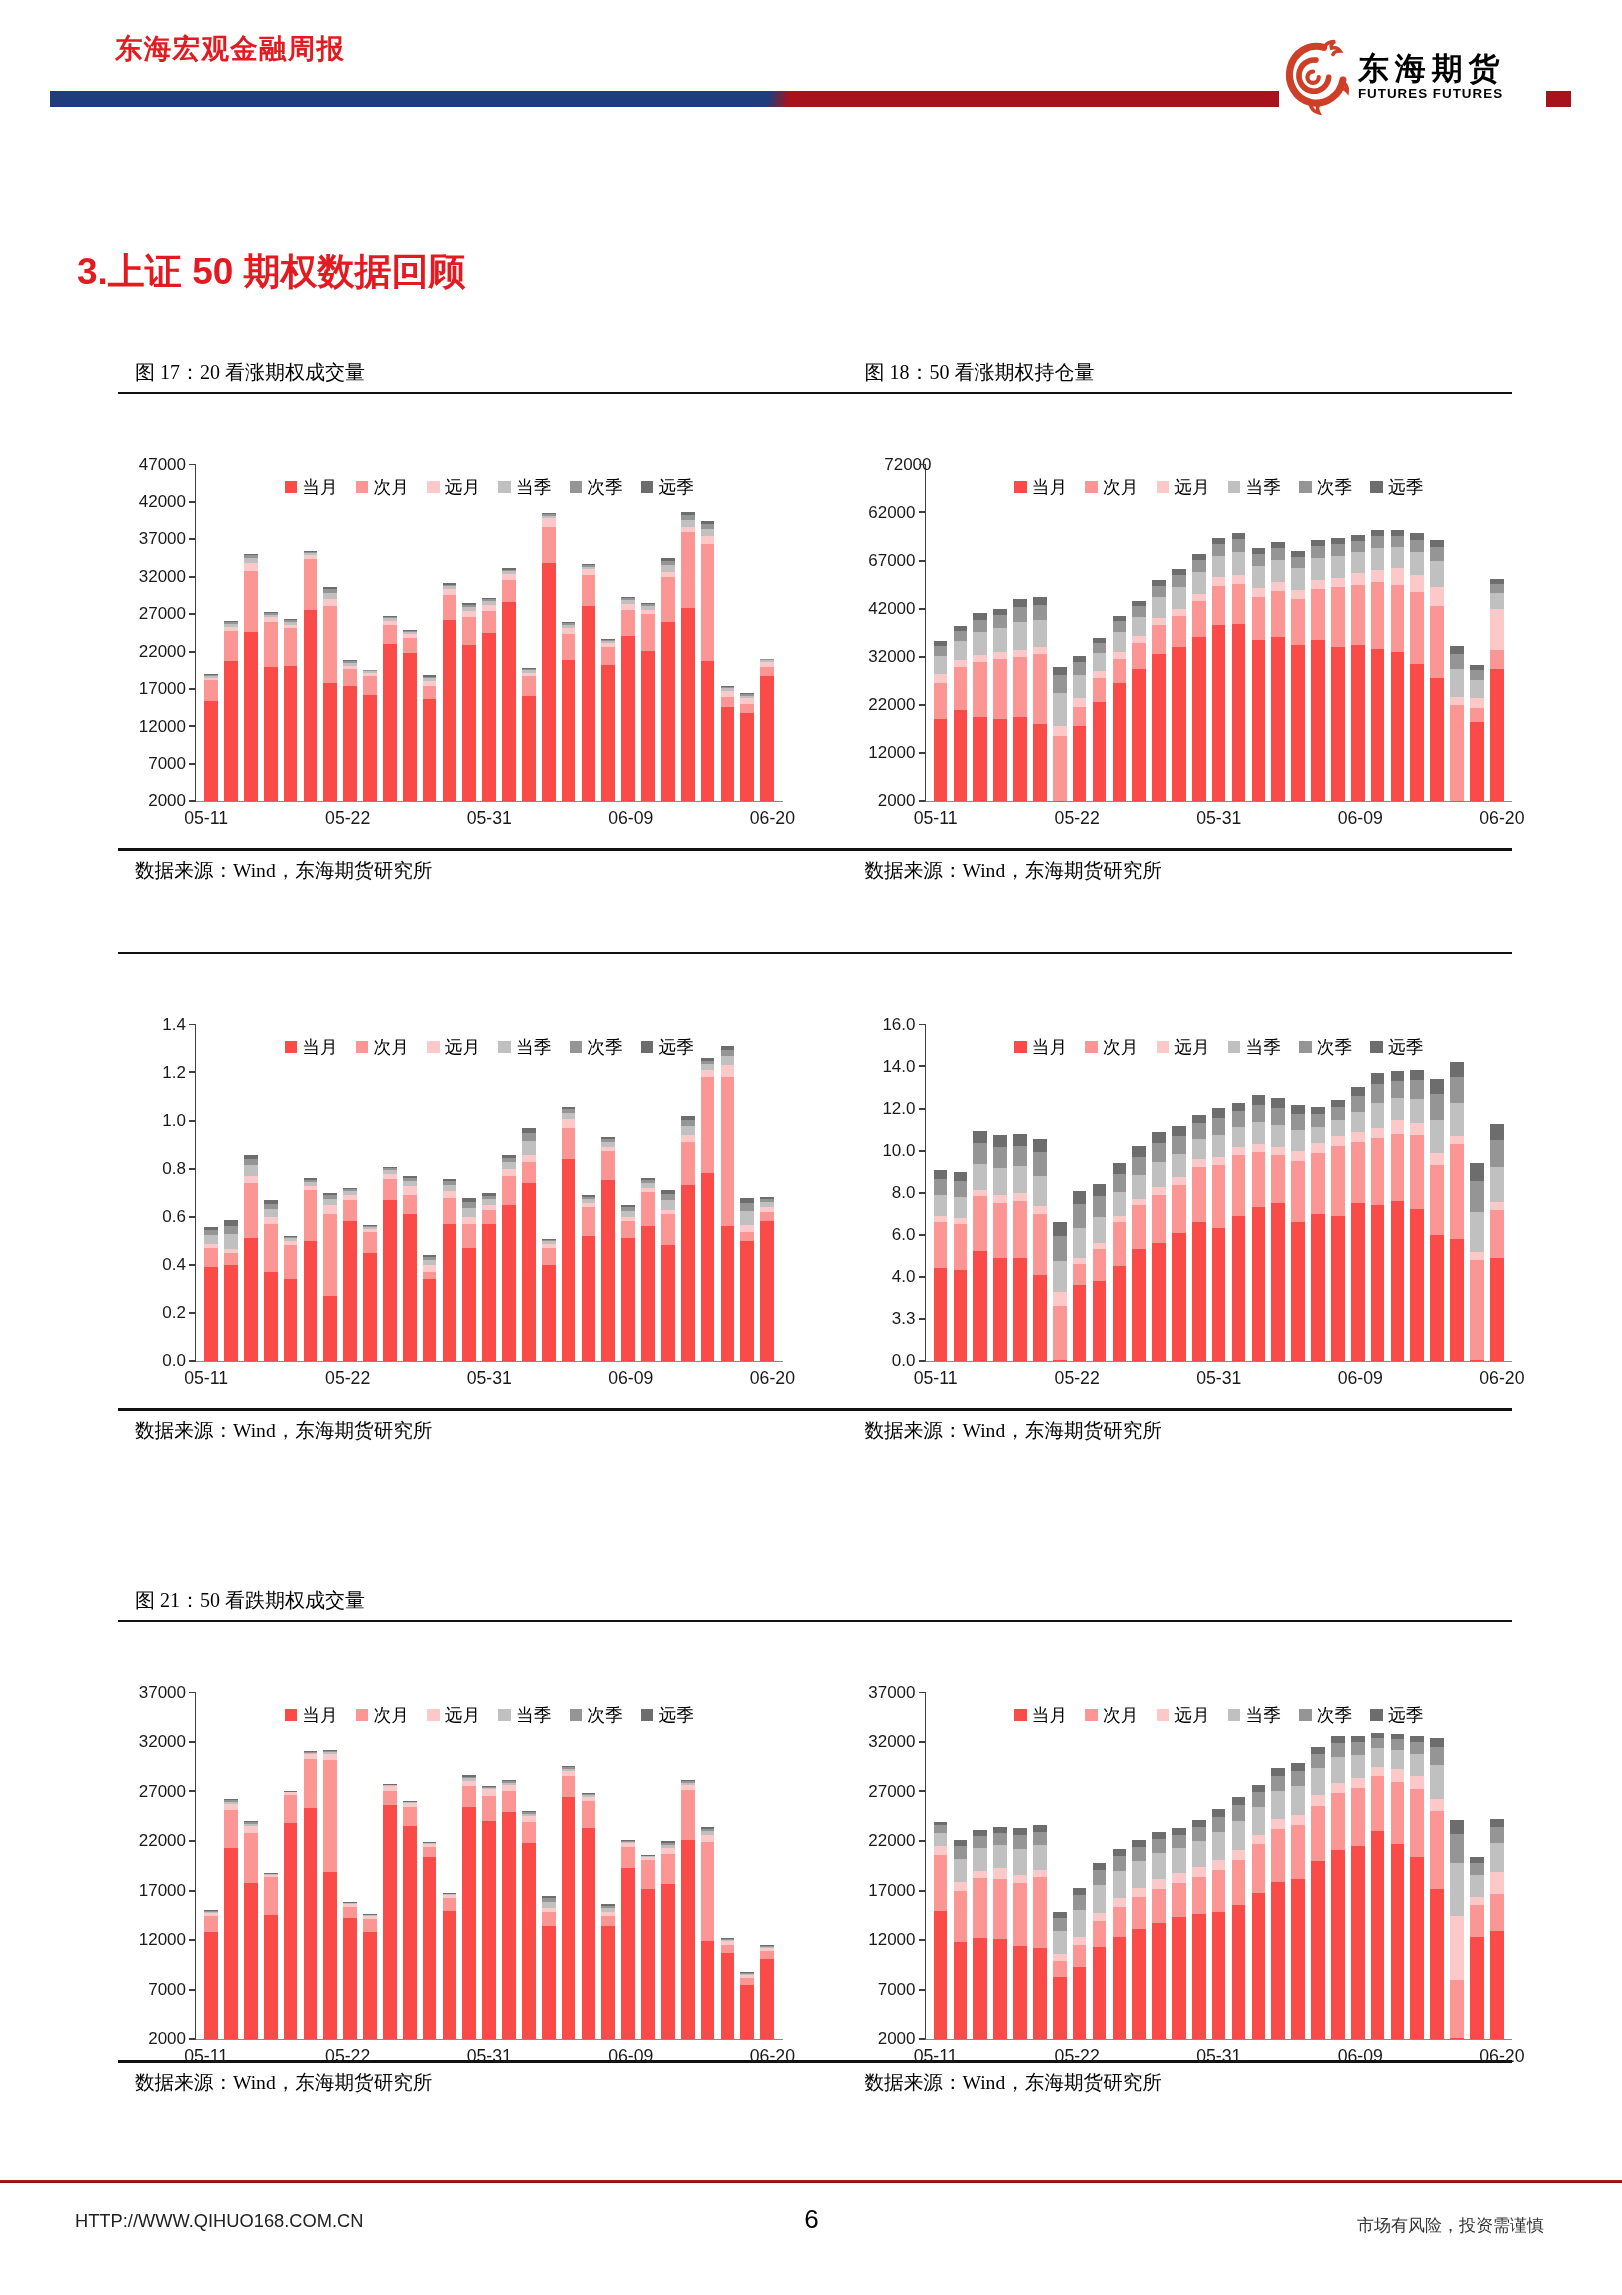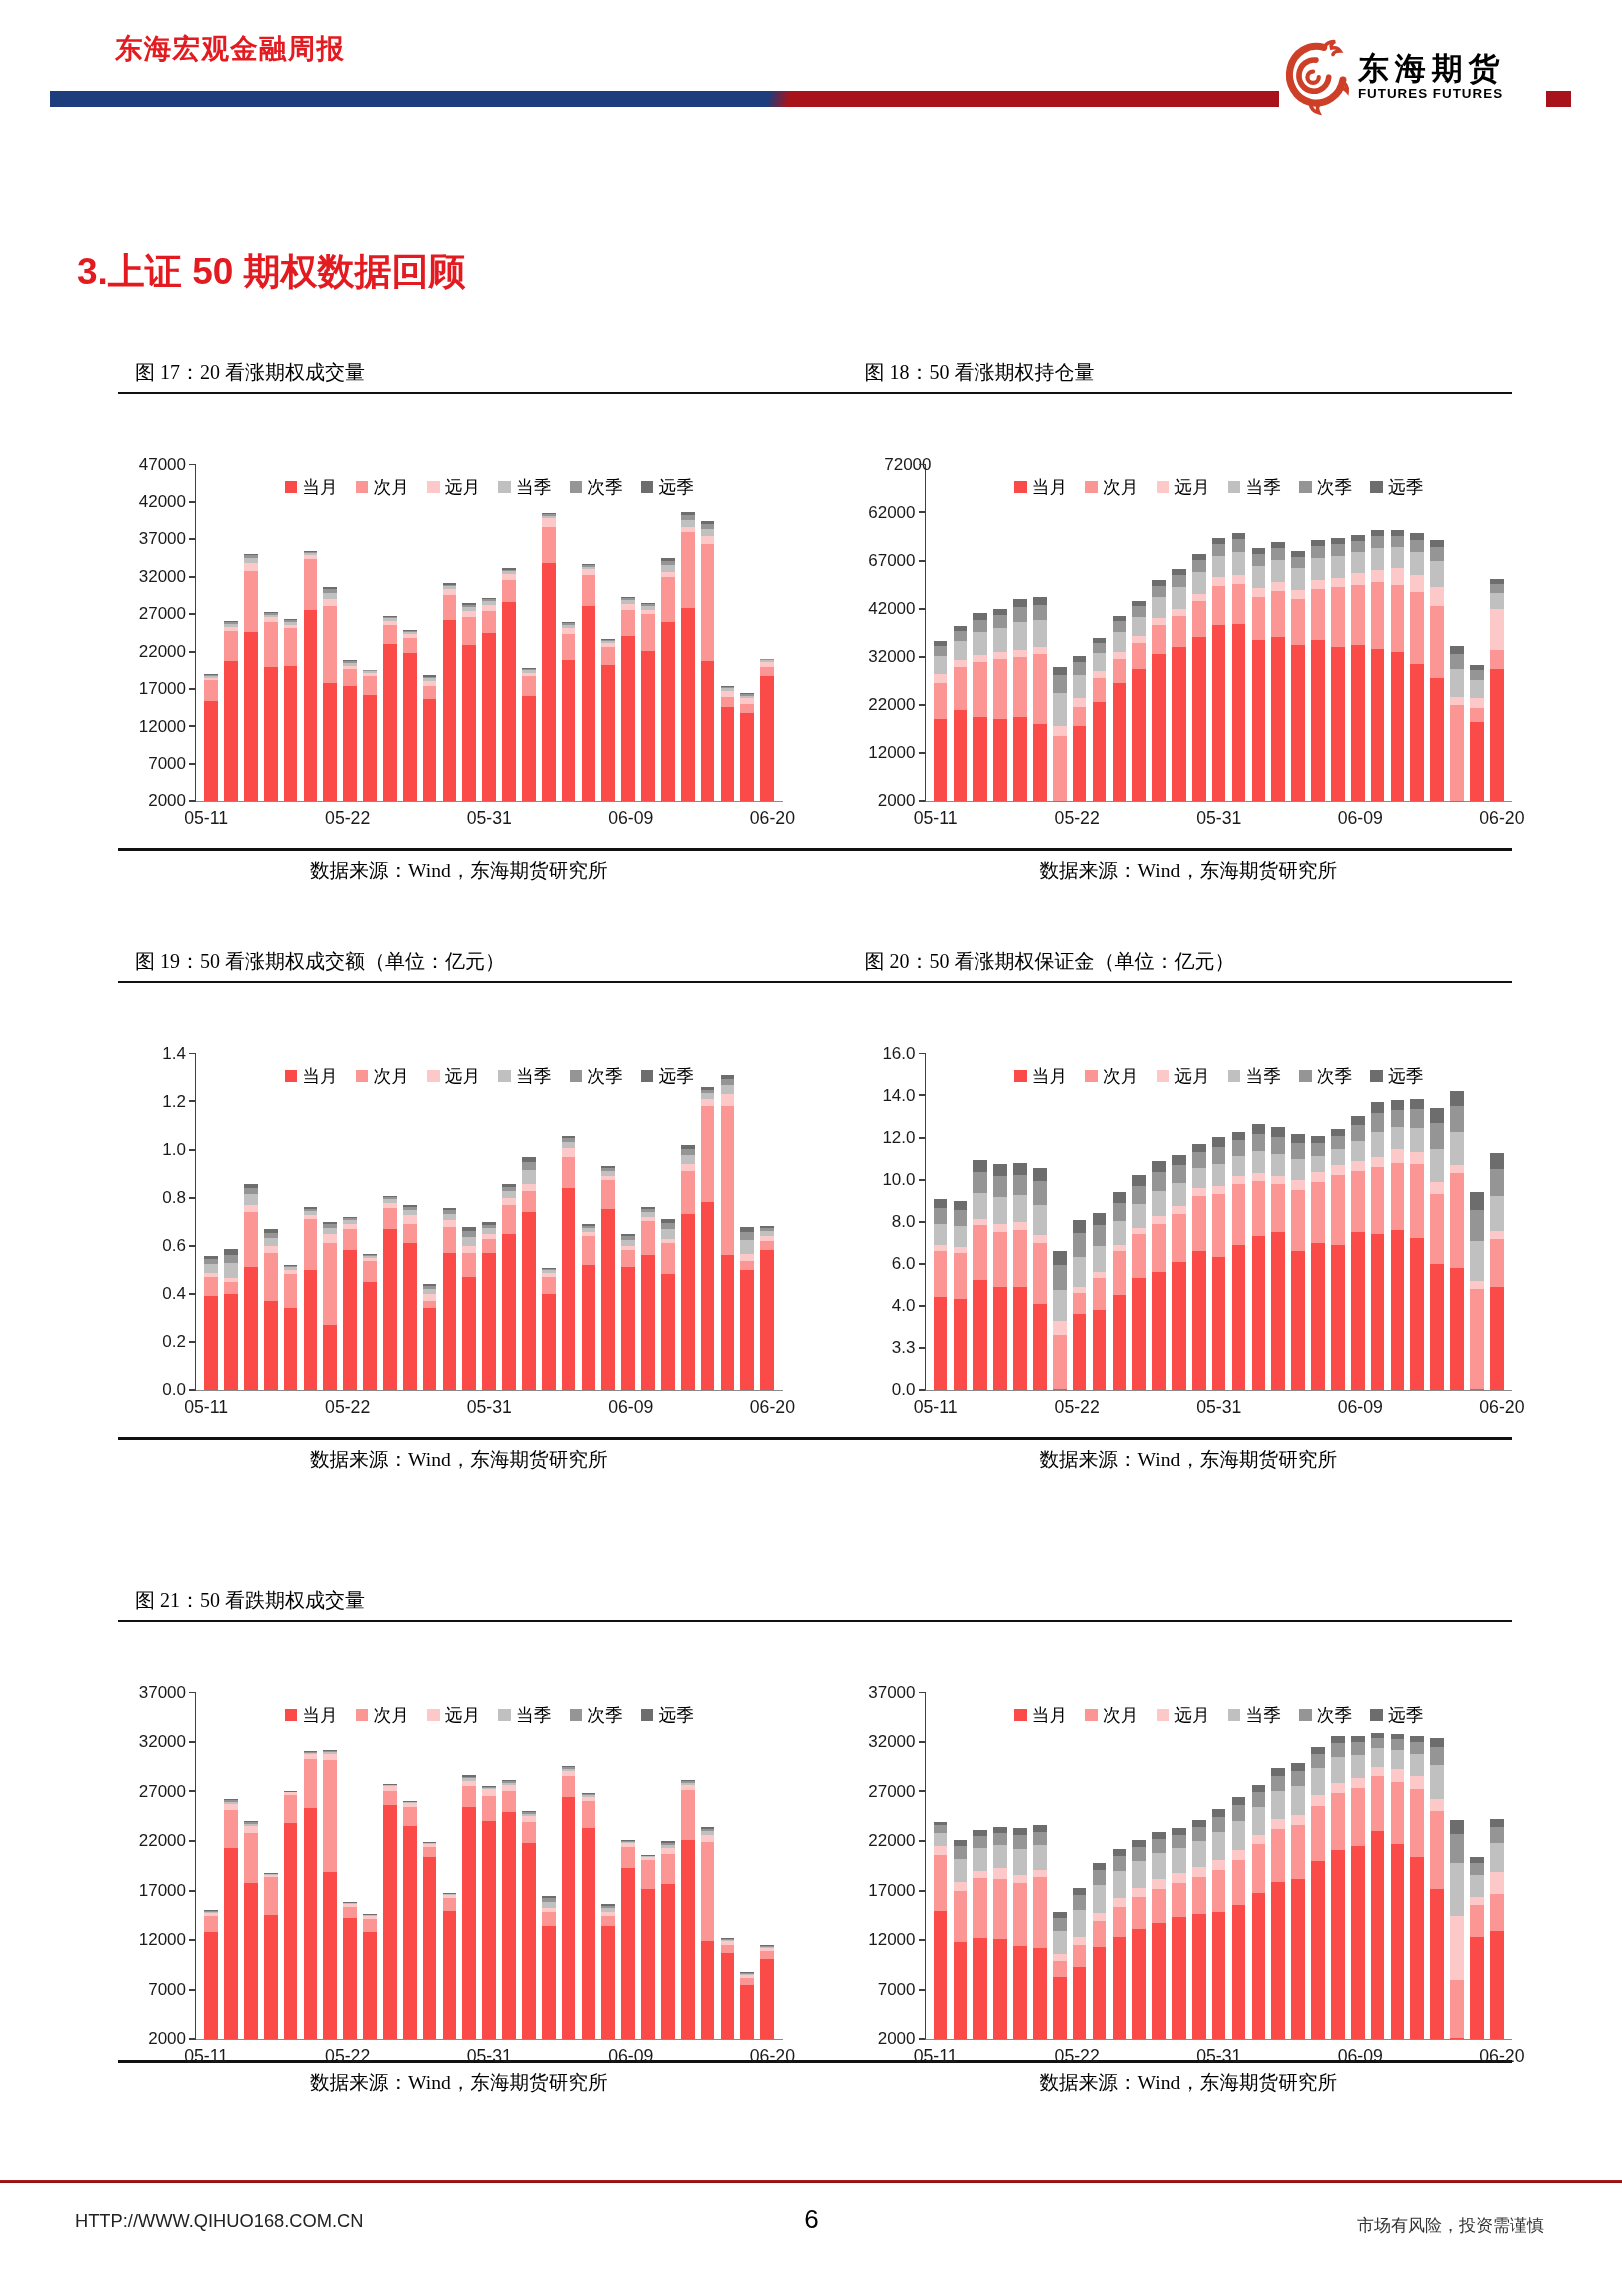--- a/index.html
+++ b/index.html
@@ -21,21 +21,21 @@
   .row{position:absolute;left:118px;width:1394px;}
   .row1{top:359px;} .row2{top:948px;} .row3{top:1587px;}
   .pair{display:flex;gap:65px;}
   .cellL,.cellR{flex:1 1 0;min-width:0;}
   .fig-title{font-size:20px;padding-left:17px;height:29px;}
   .rule{height:2.6px;background:#111;margin-top:3.9px;}
   .rule-bot{height:2.6px;background:#111;}
   .row1 .rule-bot,.row2 .rule-bot{margin-top:46px;}
   .row3 .rule-bot{margin-top:19.6px;}
   .chart-wrap{margin-top:7.9px;padding-top:62px;}
-  .src{font-size:19.6px;padding-left:17px;padding-top:6.5px;height:33px;text-align:center;}
+  .src{font-size:19.6px;padding-left:17px;padding-top:6.5px;height:33px;}
   
   .chart{position:relative;}
   .plot{position:relative;margin-left:77px;height:337px;border-left:1.3px solid #404040;border-bottom:1.3px solid #8a8a8a;}
   .row3 .plot{height:347px;}
   .ytick-label{position:absolute;width:68px;text-align:right;font-family:"Liberation Sans",sans-serif;
                font-size:17px;color:#1a1a1a;line-height:17px;}
   .ytick-mark{position:absolute;left:71px;width:6.5px;height:1.3px;background:#404040;}
   .legend{position:absolute;top:10.5px;left:0;right:0;display:flex;justify-content:center;gap:18.3px;z-index:3;}
   .legend-item{display:flex;align-items:center;gap:5.2px;font-size:17.7px;}
   .legend-swatch{width:12.4px;height:12.4px;display:inline-block;}
@@ -667,24 +667,20 @@
         </div>
     </div>
     <div class="rule-bot"></div>
     <div class="pair">
       <div class="cellL src">数据来源：Wind，东海期货研究所</div>
       <div class="cellR src">数据来源：Wind，东海期货研究所</div>
     </div>
   </div>
 
   <div class="row row2">
-    <div class="pair">
-      <div class="cellL fig-title">图 19：50 看涨期权成交额（单位：亿元）</div>
-      <div class="cellR fig-title">图 20：50 看涨期权保证金（单位：亿元）</div>
-    </div>
     <div class="rule"></div>
     <div class="pair chart-wrap">
       <div class="cellL chart">
         <div class="plot">
             <div class="legend">
               <span class="legend-item">
                 <span class="legend-swatch" style="background: rgb(250, 75, 72);"></span>
                 <span>当月</span>
               </span>
               <span class="legend-item">

